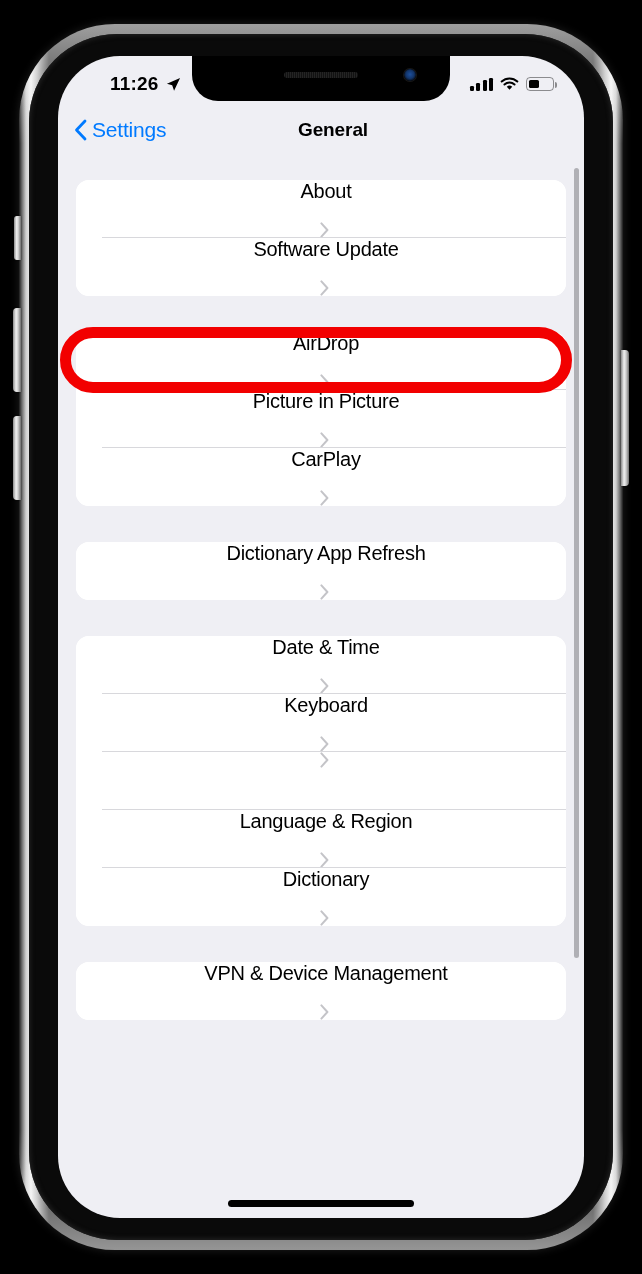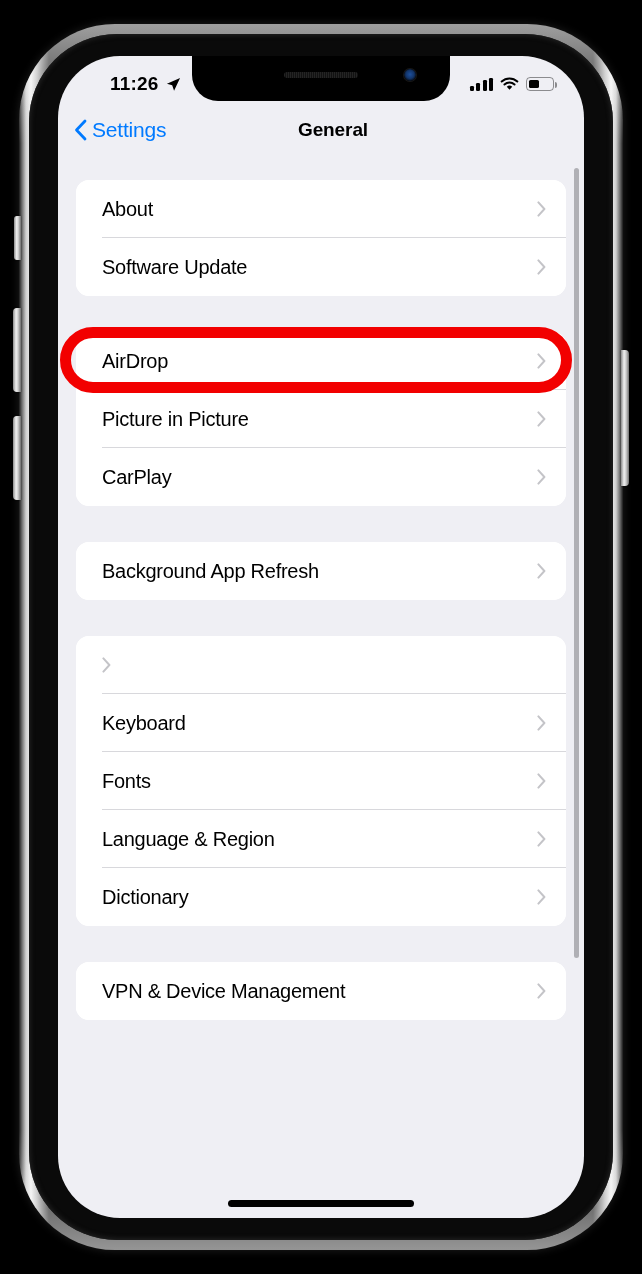--- a/index.html
+++ b/index.html
@@ -224,20 +224,21 @@
   .group:first-child { margin-top: 26px; }
 
   .row {
     position: relative;
     height: 58px;
     display: flex;
     align-items: center;
     padding: 0 16px 0 26px;
     cursor: pointer;
     background: #ffffff;
+    flex-direction: column;
   }
   .row-label {
     flex: 1;
     font-size: 20px;
     color: #000000;
     letter-spacing: -0.25px;
   }
   .row-sep {
     position: absolute;
     left: 26px;
@@ -389,42 +390,42 @@
           </div>
           <div class="row">
             <span class="row-label">CarPlay</span>
             <svg class="chevron" width="9" height="16" viewBox="0 0 9 16">
               <path d="M1.4 1.4 L7.4 8 L1.4 14.6" stroke="#c4c4c8" stroke-width="2" fill="none" stroke-linecap="round" stroke-linejoin="round"></path>
             </svg>
           </div>
         </div>
         <div class="group">
           <div class="row">
-            <span class="row-label">Background App Refresh</span>
+            <span class="row-label">Dictionary App Refresh</span>
             <svg class="chevron" width="9" height="16" viewBox="0 0 9 16">
               <path d="M1.4 1.4 L7.4 8 L1.4 14.6" stroke="#c4c4c8" stroke-width="2" fill="none" stroke-linecap="round" stroke-linejoin="round"></path>
             </svg>
           </div>
         </div>
         <div class="group">
           <div class="row">
+            <span class="row-label">Date &amp; Time</span>
             <svg class="chevron" width="9" height="16" viewBox="0 0 9 16">
               <path d="M1.4 1.4 L7.4 8 L1.4 14.6" stroke="#c4c4c8" stroke-width="2" fill="none" stroke-linecap="round" stroke-linejoin="round"></path>
             </svg>
             <div class="row-sep"></div>
           </div>
           <div class="row">
             <span class="row-label">Keyboard</span>
             <svg class="chevron" width="9" height="16" viewBox="0 0 9 16">
               <path d="M1.4 1.4 L7.4 8 L1.4 14.6" stroke="#c4c4c8" stroke-width="2" fill="none" stroke-linecap="round" stroke-linejoin="round"></path>
             </svg>
             <div class="row-sep"></div>
           </div>
           <div class="row">
-            <span class="row-label">Fonts</span>
             <svg class="chevron" width="9" height="16" viewBox="0 0 9 16">
               <path d="M1.4 1.4 L7.4 8 L1.4 14.6" stroke="#c4c4c8" stroke-width="2" fill="none" stroke-linecap="round" stroke-linejoin="round"></path>
             </svg>
             <div class="row-sep"></div>
           </div>
           <div class="row">
             <span class="row-label">Language &amp; Region</span>
             <svg class="chevron" width="9" height="16" viewBox="0 0 9 16">
               <path d="M1.4 1.4 L7.4 8 L1.4 14.6" stroke="#c4c4c8" stroke-width="2" fill="none" stroke-linecap="round" stroke-linejoin="round"></path>
             </svg>

